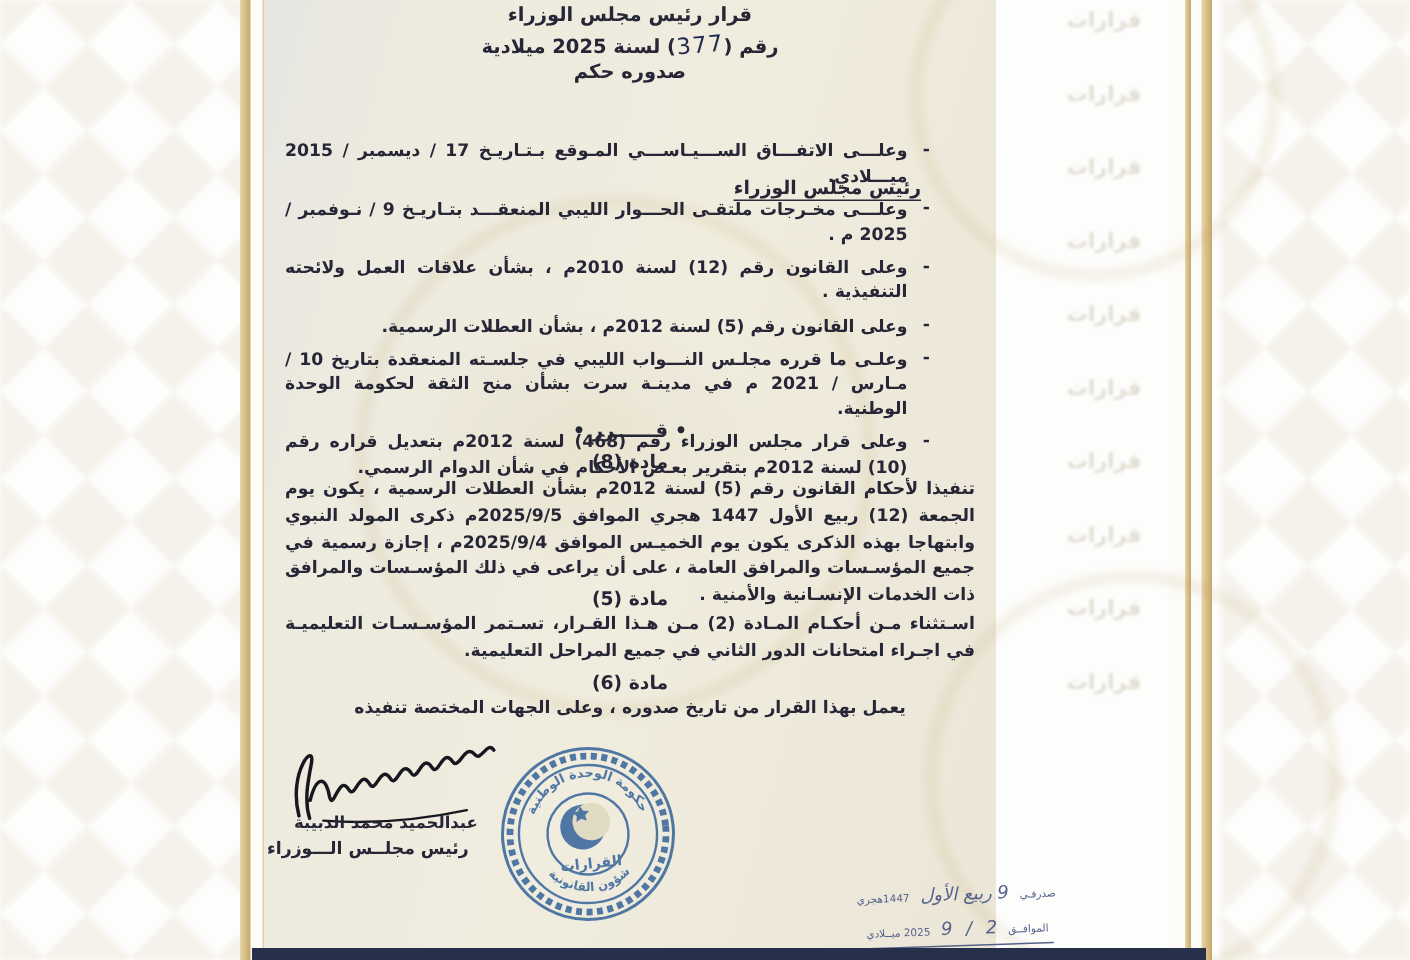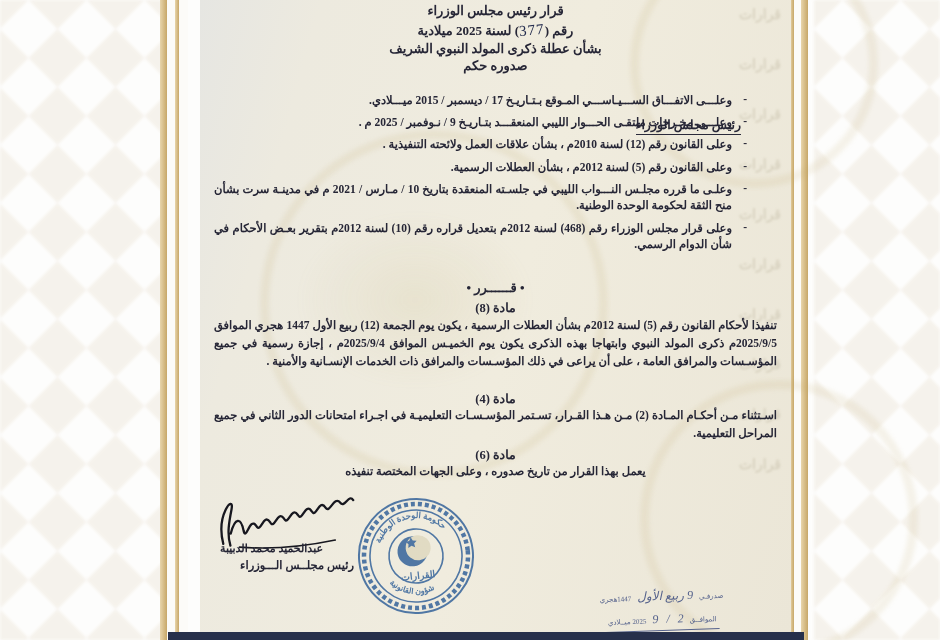--- a/index.html
+++ b/index.html
@@ -19,22 +19,22 @@
   .gold{position:absolute;top:0;bottom:0;background:linear-gradient(90deg,#e8d5ab,#c7a768);}
   .gold.l1{left:160px;width:7px}
   .gold.l2{left:175px;width:4px}
   .gold.r1{left:790px;width:4px}
   .gold.r2{left:801px;width:7px}
   .photo-gap{position:absolute;top:0;bottom:0;background:#fcfbf8;}
   .photo-gap.l{left:167px;width:21px}
   .photo-gap.r{left:779px;width:22px}
 
   
-  .paper{position:absolute;left:200px;top:0;width:591px;height:640px;color:#262636;
-    background:linear-gradient(105deg,#e6e6e2 0%,#edeadf 16%,#f0ecde 52%,#ebe6d7 100%);font-family:Liberation Serif, serif;}
+  .paper{position:absolute;left:176px;top:0;width:488px;height:640px;color:#262636;
+    background:linear-gradient(105deg,#e6e6e2 0%,#edeadf 16%,#f0ecde 52%,#ebe6d7 100%);}
 
   
   .wm-circle{position:absolute;border-radius:50%;border:9px solid rgba(193,163,96,.12);
     filter:blur(2px);pointer-events:none;}
   .wm-c1{left:60px;top:130px;width:330px;height:330px;}
   .wm-c2{left:430px;top:-60px;width:230px;height:230px;}
   .wm-c3{left:440px;top:380px;width:260px;height:260px;}
   .wm-spot{position:absolute;left:95px;top:210px;width:240px;height:180px;border-radius:50%;
     background:radial-gradient(ellipse at center,rgba(188,172,110,.13),rgba(188,172,110,0) 70%);
     filter:blur(3px);}
@@ -62,21 +62,21 @@
   .art-head{position:absolute;left:0;right:0;text-align:center;font-weight:bold;
     font-size:12.5px;direction:rtl;}
   .art-text{position:absolute;right:14px;left:14px;direction:rtl;text-align:justify;
     font-size:11.5px;font-weight:bold;line-height:1.55;}
   .art-text.center{text-align:center;}
 
   
   .sig-svg{position:absolute;left:8px;top:486px;transform:rotate(-3deg);}
   .sig-name{position:absolute;left:20px;top:542px;width:150px;text-align:left;
     font-size:11px;font-weight:bold;direction:rtl;}
-  .sig-title{position:absolute;left:2px;top:558px;width:190px;text-align:center;
+  .sig-title{position:absolute;left:2px;top:558px;width:190px;text-align:left;
     font-size:11.5px;font-weight:bold;direction:rtl;}
 
   
   .stamp{position:absolute;left:156px;top:496px;width:120px;height:120px;opacity:.9;
     mix-blend-mode:multiply;transform:rotate(-6deg);}
 
   
   .issued{position:absolute;left:382px;top:583px;width:160px;direction:rtl;text-align:center;
     color:#55628c;transform:rotate(-2deg);line-height:1.45;}
   .issued .small{font-size:7px;display:inline-block;}
@@ -116,41 +116,40 @@
       <span>قرارات</span>
       <span>قرارات</span>
       <span>قرارات</span>
       <span>قرارات</span>
       <span>قرارات</span>
     </div>
 
     <div class="title-block">
       <div>قرار رئيس مجلس الوزراء</div>
       <div><span>رقم (</span><span class="hand-377">377</span><span>) لسنة 2025 ميلادية</span></div>
-      <div>بشأن عطلة ذكرى المولد النبوي الشريف</div>
       <div>صدوره حكم</div>
     </div>
 
     <div class="issuer">رئيس مجلس الوزراء</div>
 
     <div class="preamble">
       <div class="item">وعلـــى الاتفـــاق الســـيـاســـي المـوقع بـتـاريـخ 17 / ديسمبر / 2015 ميـــلادي.</div>
       <div class="item">وعلـــى مخـرجات ملتقـى الحـــوار الليبي المنعقـــد بتـاريـخ 9 / نـوفمبر / 2025 م .</div>
       <div class="item">وعلى القانون رقم (12) لسنة 2010م ، بشأن علاقات العمل ولائحته التنفيذية .</div>
       <div class="item">وعلى القانون رقم (5) لسنة 2012م ، بشأن العطلات الرسمية.</div>
       <div class="item">وعلـى ما قرره مجلـس النـــواب الليبي في جلسـته المنعقدة بتاريخ 10 / مـارس / 2021 م في مدينـة سرت بشأن منح الثقة لحكومة الوحدة الوطنية.</div>
       <div class="item">وعلى قرار مجلس الوزراء رقم (468) لسنة 2012م بتعديل قراره رقم (10) لسنة 2012م بتقرير بعـض الأحكام في شأن الدوام الرسمي.</div>
     </div>
 
     <div class="decision">• قــــــرر •</div>
 
     <div class="art-head" style="top:300px">مادة (8)</div>
     <div class="art-text" style="top:317px">تنفيذا لأحكام القانون رقم (5) لسنة 2012م بشأن العطلات الرسمية ، يكون يوم الجمعة (12) ربيع الأول 1447 هجري الموافق 2025/9/5م ذكرى المولد النبوي وابتهاجا بهذه الذكرى يكون يوم الخميـس الموافق 2025/9/4م ، إجازة رسمية في جميع المؤسـسات والمرافق العامة ، على أن يراعى في ذلك المؤسـسات والمرافق ذات الخدمات الإنسـانية والأمنية .</div>
 
-    <div class="art-head" style="top:391px">مادة (4)</div>
+    <div class="art-head" style="top:391px">مادة (5)</div>
     <div class="art-text" style="top:407px">اسـتثناء مـن أحكـام المـادة (2) مـن هـذا القـرار، تسـتمر المؤسـسـات التعليميـة في اجـراء امتحانات الدور الثاني في جميع المراحل التعليمية.</div>
 
     <div class="art-head" style="top:447px">مادة (6)</div>
     <div class="art-text center" style="top:463px">يعمل بهذا القرار من تاريخ صدوره ، وعلى الجهات المختصة تنفيذه</div>
 
     <svg class="sig-svg" width="180" height="62" viewBox="0 0 180 62">
       <path d="M14,54 C8,24 28,4 24,20 C21,32 18,44 21,56
                M22,44 c5,-16 11,-16 13,-2 c2,11 7,-15 13,-4 c4,8 8,-14 14,-3 c4,8 8,-13 14,-3
                c4,8 8,-13 14,-3 c4,8 8,-13 14,-3 c4,8 8,-13 14,-3 c4,7 9,-12 15,-4 c4,6 9,-9 13,-2" fill="none" stroke="#17171f" stroke-width="2.3" stroke-linecap="round"></path>
       <path d="M30,58 q45,6 96,-2" fill="none" stroke="#17171f" stroke-width="1.6" stroke-linecap="round"></path>

